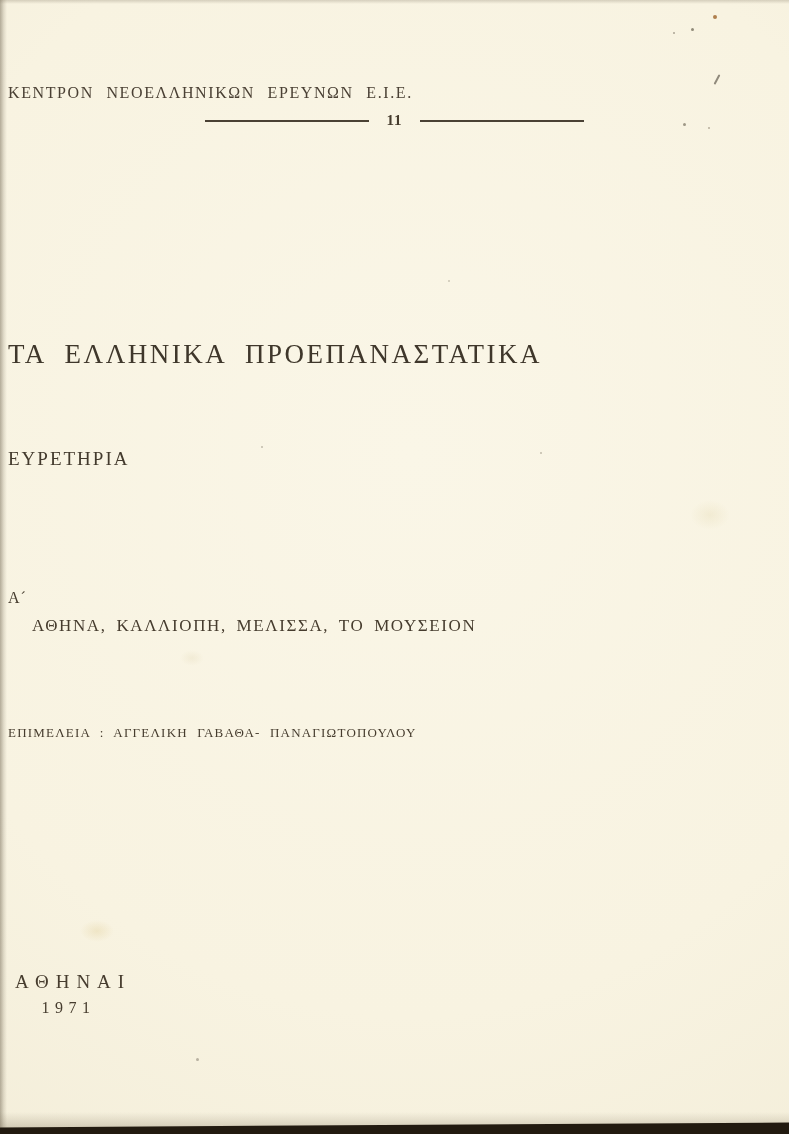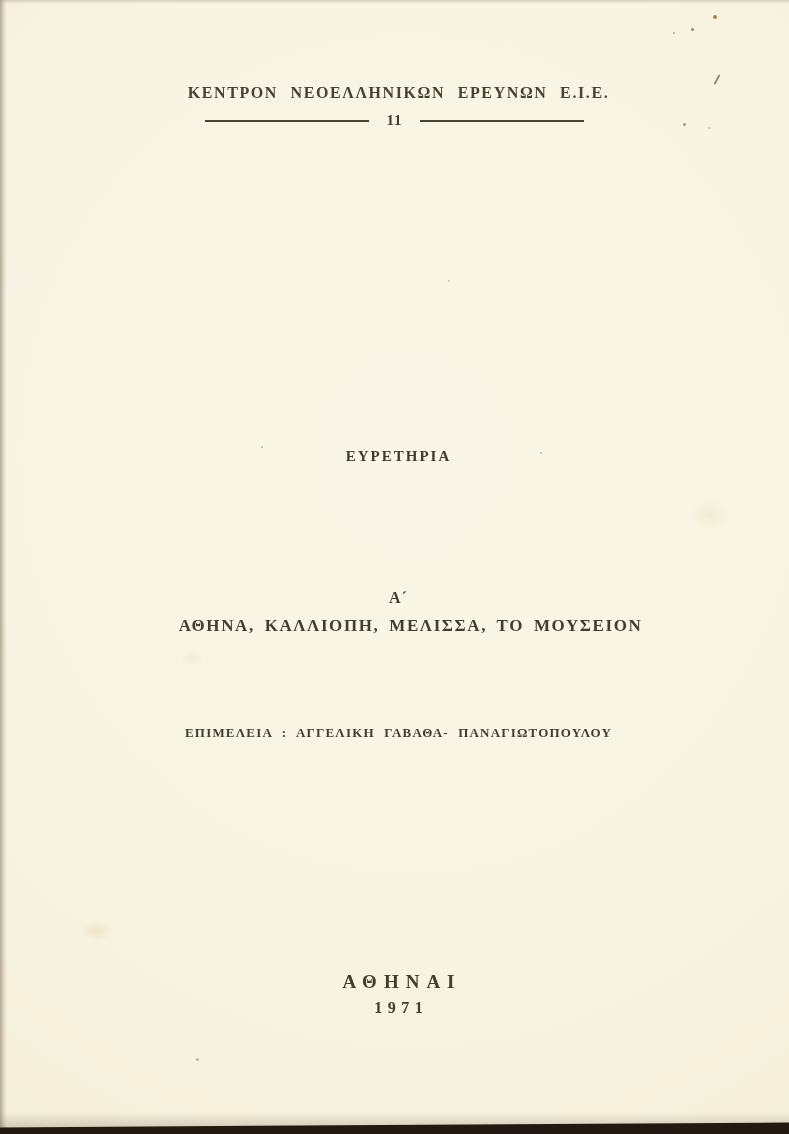--- a/index.html
+++ b/index.html
@@ -8,22 +8,21 @@
     width:789px;height:1134px;
     margin:0 auto;
     overflow:hidden;
     background:
       radial-gradient(ellipse 120% 90% at 52% 40%, #faf6e7 0%, #f8f3e1 55%, #f2ecd7 92%, #efe8d2 100%);
     font-family:"Liberation Serif","DejaVu Serif",serif;
     color:#463c2e;
   }
   .txt{
     position:absolute;left:8px;right:0;
-    text-align:center;
-    font-weight:bold;
+    font-weight:normal;
     color:#463c2e;
     white-space:nowrap;
   }
   .series-title{
     top:84px;
     font-size:16px;
     letter-spacing:1.6px;
     word-spacing:7px;
     color:#4a4034;
   }
@@ -40,21 +39,21 @@
   .main-title{
     top:331px;
     font-size:27px;
     line-height:46px;
     letter-spacing:2.5px;
     word-spacing:10px;
     color:#3f372b;
   }
   .subtitle{
     top:448px;
-    font-size:15px;
+    font-size:19px;
     letter-spacing:2px;
     color:#433a2d;
   }
   .volume-letter{
     top:589px;
     font-size:16px;
     letter-spacing:1px;
   }
   .volume-titles{
     top:616px;
@@ -73,20 +72,21 @@
     top:971px;
     font-size:19px;
     letter-spacing:7px;
     text-indent:7px;
   }
   .year{
     top:999px;
     font-size:16px;
     letter-spacing:5.5px;
     text-indent:5.5px;
+    margin-left:28px;
   }
   
   .edge-left{
     position:absolute;left:0;top:0;bottom:0;width:7px;
     background:linear-gradient(to right, rgba(122,112,92,.55), rgba(122,112,92,.18) 55%, rgba(122,112,92,0));
     z-index:3;
   }
   .edge-top{
     position:absolute;top:0;left:0;right:0;height:4px;
     background:linear-gradient(to bottom, rgba(140,130,110,.32), rgba(140,130,110,0));
@@ -130,20 +130,21 @@
 
   <div class="txt series-title">ΚΕΝΤΡΟΝ ΝΕΟΕΛΛΗΝΙΚΩΝ ΕΡΕΥΝΩΝ Ε.Ι.Ε.</div>
 
   <div class="series-rule-row">
     <span class="rule"></span>
     <span class="series-number">11</span>
     <span class="rule"></span>
   </div>
 
   <div class="txt main-title">
+    <div>ΤΑ ΕΛΛΗΝΙΚΑ ΠΡΟΕΠΑΝΑΣΤΑΤΙΚΑ</div>
   </div>
 
   <div class="txt subtitle">ΕΥΡΕΤΗΡΙΑ</div>
 
   <div class="txt volume-letter">Α´</div>
 
   <div class="txt volume-titles">ΑΘΗΝΑ, ΚΑΛΛΙΟΠΗ, ΜΕΛΙΣΣΑ, ΤΟ ΜΟΥΣΕΙΟΝ</div>
 
   <div class="txt editor-line">ΕΠΙΜΕΛΕΙΑ : ΑΓΓΕΛΙΚΗ ΓΑΒΑΘΑ- ΠΑΝΑΓΙΩΤΟΠΟΥΛΟΥ</div>
 

